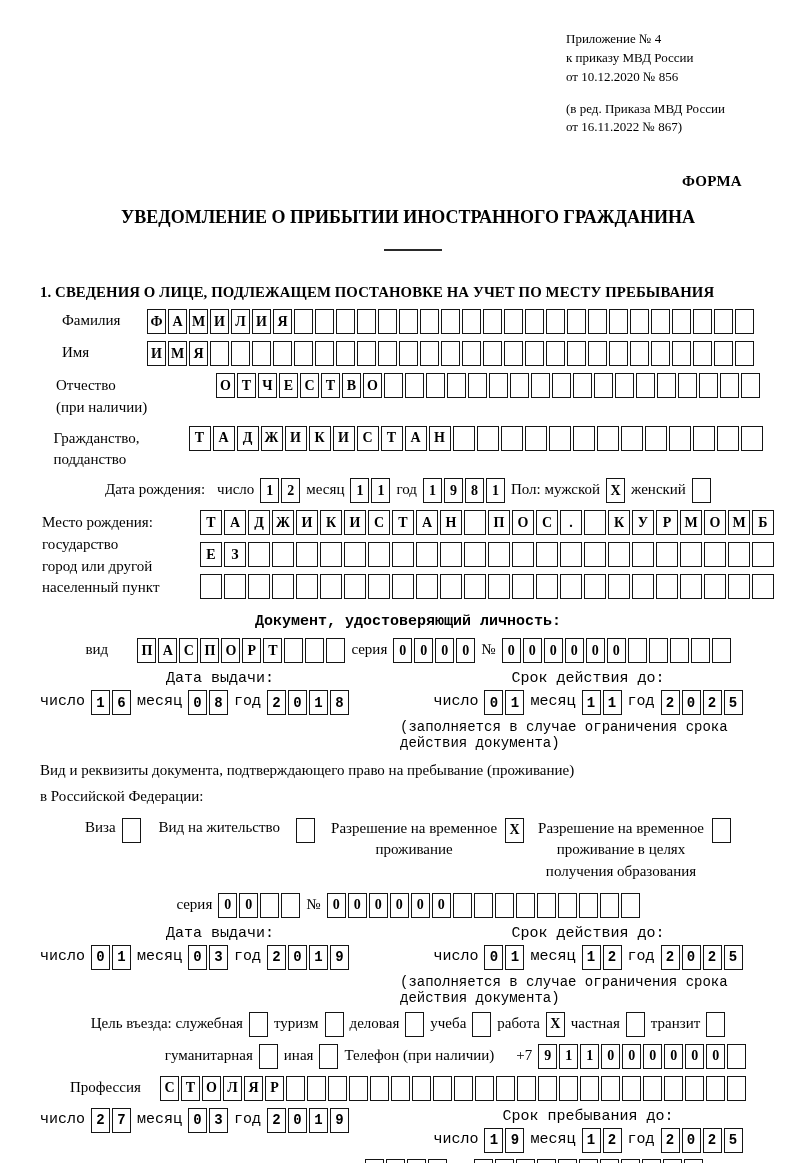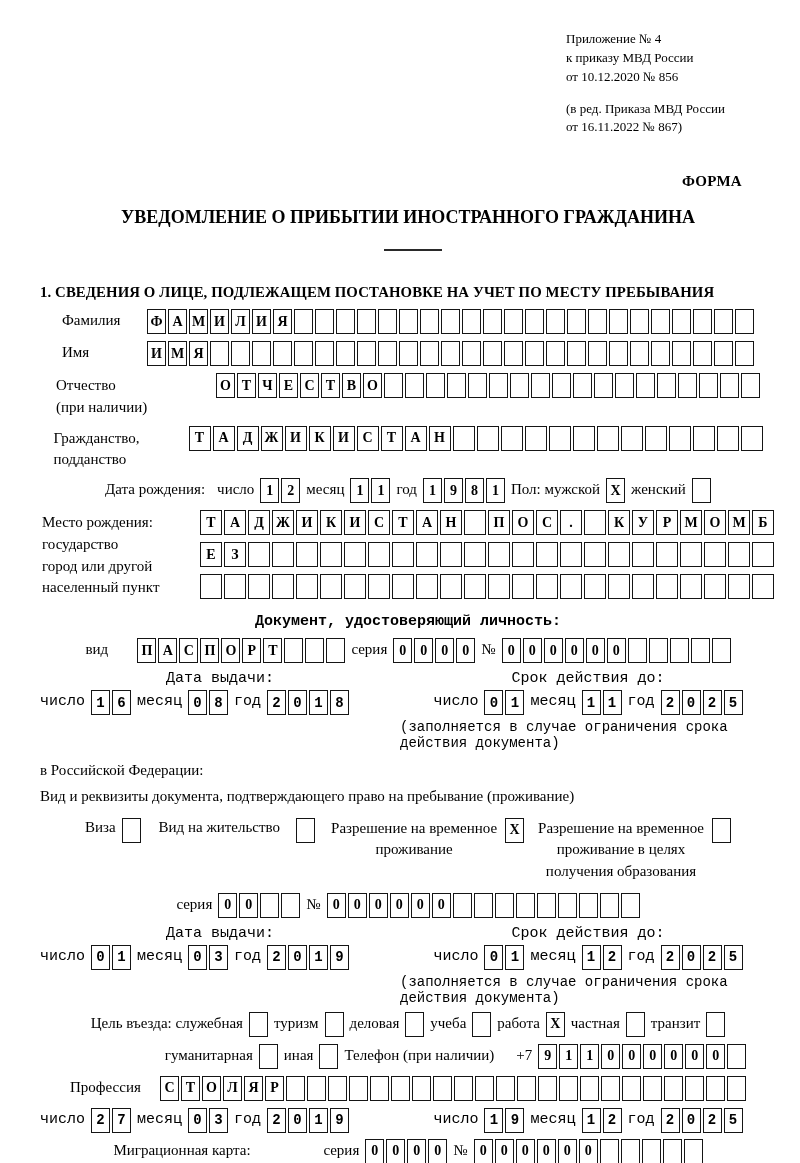--- a/index.html
+++ b/index.html
@@ -426,22 +426,22 @@
             <span class="cell">0</span>
             <span class="cell">2</span>
             <span class="cell">5</span>
           </span>
       </div>
       <div class="note">(заполняется в случае ограничения срока действия документа)</div>
     </div>
   </div>
 
   <div class="para">
+    <div>Вид и реквизиты документа, подтверждающего право на пребывание (проживание)</div>
     <div>в Российской Федерации:</div>
-    <div>Вид и реквизиты документа, подтверждающего право на пребывание (проживание)</div>
   </div>
 
   <div class="row permits">
     <span class="inl first">Виза</span>
     <span class="cells">
         <span class="cell"></span>
       </span>
     <span class="inl" style="margin-left:18px">Вид на жительство</span>
     <span class="cells" style="margin-left:10px">
         <span class="cell"></span>
@@ -645,20 +645,21 @@
         <span class="inl">год</span>
         <span class="cells">
             <span class="cell">2</span>
             <span class="cell">0</span>
             <span class="cell">1</span>
             <span class="cell">9</span>
           </span>
       </div>
     </div>
     <div class="dcol2">
+      <div class="dhead">Срок пребывания до:</div>
       <div class="dline" style="justify-content:center">
         <span class="inl first">число</span>
         <span class="cells">
             <span class="cell">1</span>
             <span class="cell">9</span>
           </span>
         <span class="inl">месяц</span>
         <span class="cells">
             <span class="cell">1</span>
             <span class="cell">2</span>

